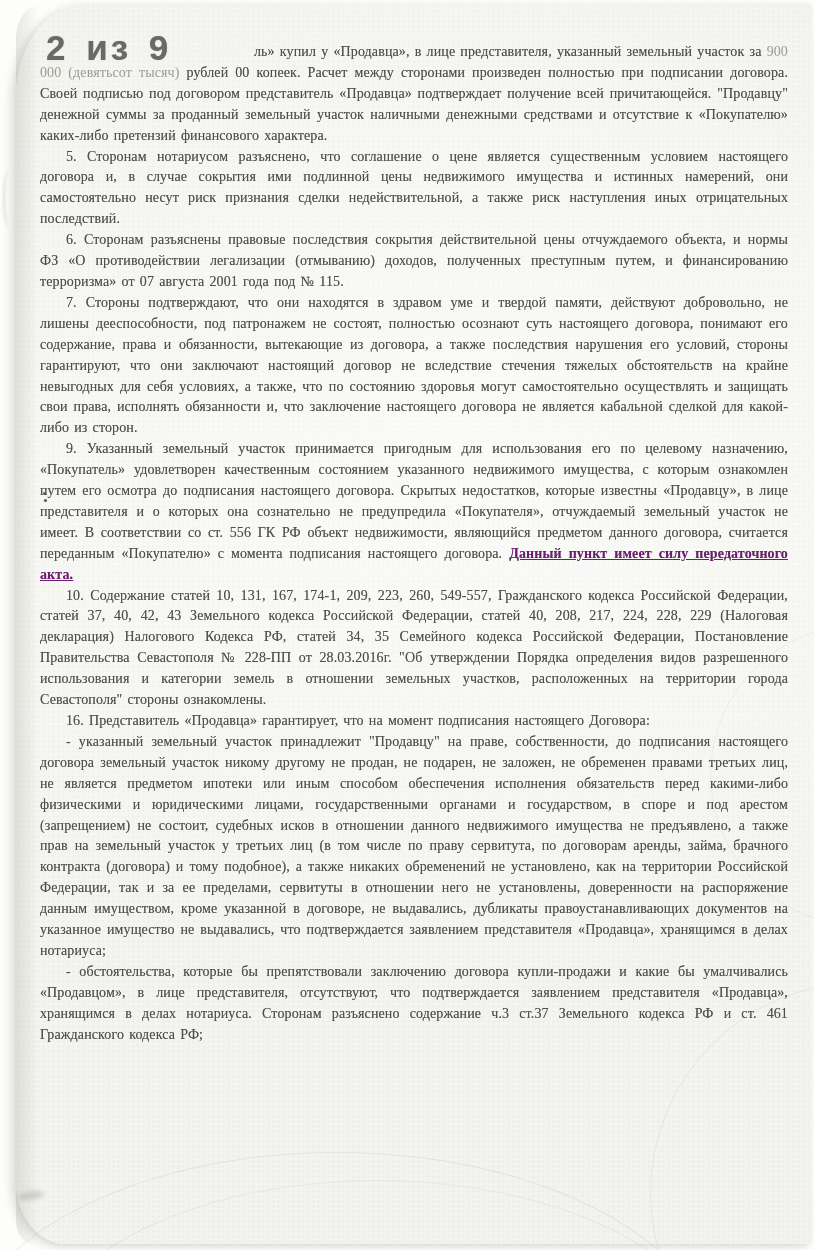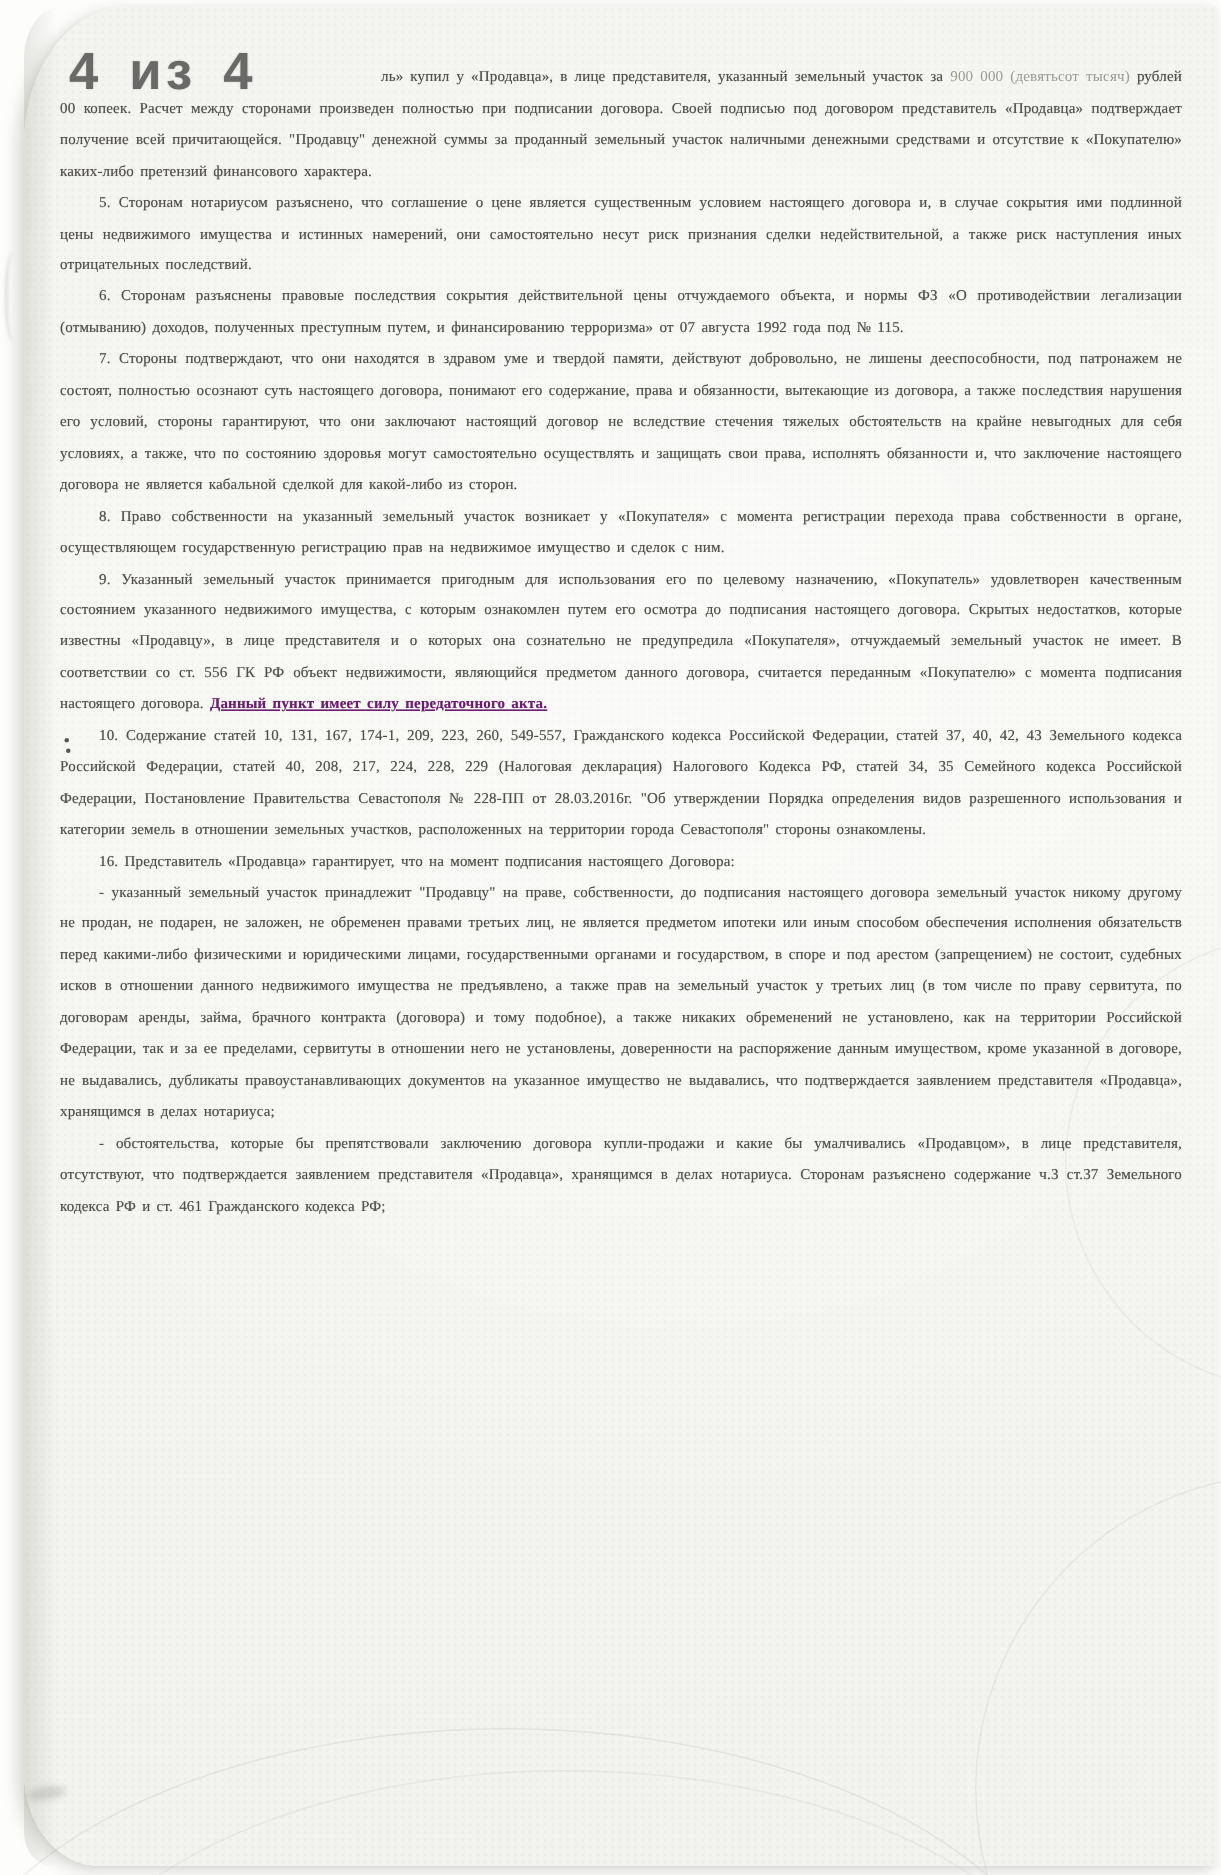--- a/index.html
+++ b/index.html
@@ -46,21 +46,21 @@
     font-weight:bold;font-size:35px;color:#696968;
     letter-spacing:3px;word-spacing:5px;
     text-shadow:0 0 1px rgba(105,105,104,0.5);
   }
 
   .ink-dots{position:absolute;left:43px;top:492px;width:3px;height:3px;border-radius:50%;
     background:#59584f;box-shadow:1px 7px 0 #59584f,-5px 4px 0 rgba(89,88,79,0.0);}
 
   .text{
     position:absolute;left:40px;top:42px;width:748px;
-    font-size:10px;line-height:20.9px;
+    font-size:14px;line-height:20.9px;
     color:#514f49;
     text-align:justify;
     letter-spacing:0.12px;word-spacing:1.5px;
     text-shadow:0 0 0.5px rgba(81,79,73,0.55);
   }
   .text p{margin:0;text-indent:26px;}
   .text p.intro{text-indent:214px;}
   .faded{color:#9b9b92;text-shadow:none;}
   .emph{font-weight:bold;text-decoration:underline;color:#701a75;}
 </style>
@@ -71,28 +71,27 @@
   <div class="paper">
     <div class="arc arc1"></div>
     <div class="arc arc2"></div>
     <div class="arc arc3"></div>
     <div class="arc arc4"></div>
     <div class="smudge"></div>
   </div>
   <div class="paper-edge"></div>
   <div class="curl"></div>
 
-  <div class="page-num">4 из 4</div>
+  <div class="page-num">2 из 9</div>
   <div class="ink-dots"></div>
 
   <div class="text">
     <p class="intro"><span>ль» купил у «Продавца», в лице представителя, указанный земельный участок за </span><span class="faded">900 000 (девятьсот тысяч)</span><span> рублей 00 копеек. Расчет между сторонами произведен полностью при подписании договора. Своей подписью под договором представитель «Продавца» подтверждает получение всей причитающейся. "Продавцу" денежной суммы за проданный земельный участок наличными денежными средствами и отсутствие к «Покупателю» каких-либо претензий финансового характера.</span></p>
     <p>5. Сторонам нотариусом разъяснено, что соглашение о цене является существенным условием настоящего договора и, в случае сокрытия ими подлинной цены недвижимого имущества и истинных намерений, они самостоятельно несут риск признания сделки недействительной, а также риск наступления иных отрицательных последствий.</p>
-    <p>6. Сторонам разъяснены правовые последствия сокрытия действительной цены отчуждаемого объекта, и нормы ФЗ «О противодействии легализации (отмыванию) доходов, полученных преступным путем, и финансированию терроризма» от 07 августа 1992 года под № 115.</p>
+    <p>6. Сторонам разъяснены правовые последствия сокрытия действительной цены отчуждаемого объекта, и нормы ФЗ «О противодействии легализации (отмыванию) доходов, полученных преступным путем, и финансированию терроризма» от 07 августа 2001 года под № 115.</p>
     <p>7. Стороны подтверждают, что они находятся в здравом уме и твердой памяти, действуют добровольно, не лишены дееспособности, под патронажем не состоят, полностью осознают суть настоящего договора, понимают его содержание, права и обязанности, вытекающие из договора, а также последствия нарушения его условий, стороны гарантируют, что они заключают настоящий договор не вследствие стечения тяжелых обстоятельств на крайне невыгодных для себя условиях, а также, что по состоянию здоровья могут самостоятельно осуществлять и защищать свои права, исполнять обязанности и, что заключение настоящего договора не является кабальной сделкой для какой-либо из сторон.</p>
-    <p>8. Право собственности на указанный земельный участок возникает у «Покупателя» с момента регистрации перехода права собственности в органе, осуществляющем государственную регистрацию прав на недвижимое имущество и сделок с ним.</p>
     <p><span>9. Указанный земельный участок принимается пригодным для использования его по целевому назначению, «Покупатель» удовлетворен качественным состоянием указанного недвижимого имущества, с которым ознакомлен путем его осмотра до подписания настоящего договора. Скрытых недостатков, которые известны «Продавцу», в лице представителя и о которых она сознательно не предупредила «Покупателя», отчуждаемый земельный участок не имеет. В соответствии со ст. 556 ГК РФ объект недвижимости, являющийся предметом данного договора, считается переданным «Покупателю» с момента подписания настоящего договора. </span><span class="emph">Данный пункт имеет силу передаточного акта.</span></p>
     <p>10. Содержание статей 10, 131, 167, 174-1, 209, 223, 260, 549-557, Гражданского кодекса Российской Федерации, статей 37, 40, 42, 43 Земельного кодекса Российской Федерации, статей 40, 208, 217, 224, 228, 229 (Налоговая декларация) Налогового Кодекса РФ, статей 34, 35 Семейного кодекса Российской Федерации, Постановление Правительства Севастополя № 228-ПП от 28.03.2016г. "Об утверждении Порядка определения видов разрешенного использования и категории земель в отношении земельных участков, расположенных на территории города Севастополя" стороны ознакомлены.</p>
     <p>16. Представитель «Продавца» гарантирует, что на момент подписания настоящего Договора:</p>
     <p>- указанный земельный участок принадлежит "Продавцу" на праве, собственности, до подписания настоящего договора земельный участок никому другому не продан, не подарен, не заложен, не обременен правами третьих лиц, не является предметом ипотеки или иным способом обеспечения исполнения обязательств перед какими-либо физическими и юридическими лицами, государственными органами и государством, в споре и под арестом (запрещением) не состоит, судебных исков в отношении данного недвижимого имущества не предъявлено, а также прав на земельный участок у третьих лиц (в том числе по праву сервитута, по договорам аренды, займа, брачного контракта (договора) и тому подобное), а также никаких обременений не установлено, как на территории Российской Федерации, так и за ее пределами, сервитуты в отношении него не установлены, доверенности на распоряжение данным имуществом, кроме указанной в договоре, не выдавались, дубликаты правоустанавливающих документов на указанное имущество не выдавались, что подтверждается заявлением представителя «Продавца», хранящимся в делах нотариуса;</p>
     <p>- обстоятельства, которые бы препятствовали заключению договора купли-продажи и какие бы умалчивались «Продавцом», в лице представителя, отсутствуют, что подтверждается заявлением представителя «Продавца», хранящимся в делах нотариуса. Сторонам разъяснено содержание ч.3 ст.37 Земельного кодекса РФ и ст. 461 Гражданского кодекса РФ;</p>
   </div>
 </div>
 
 </body></html>

